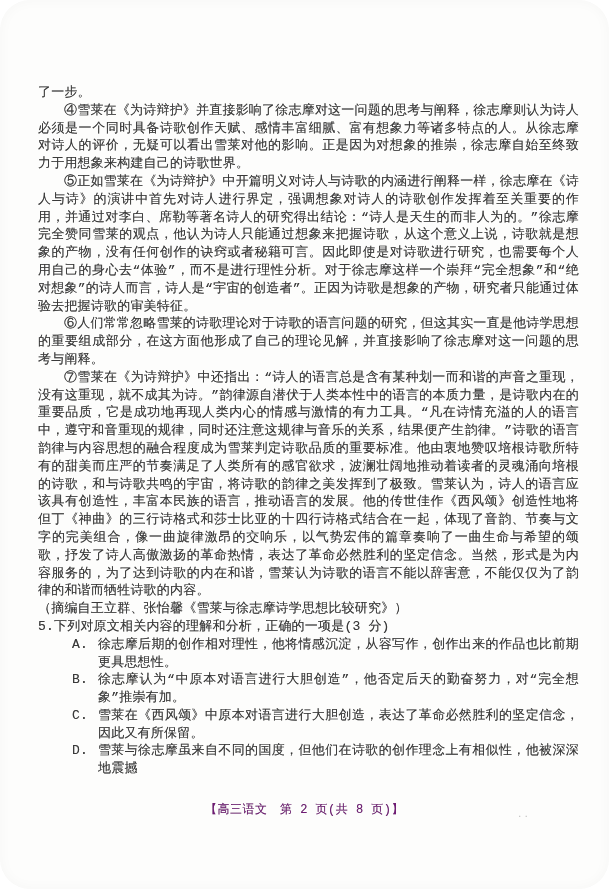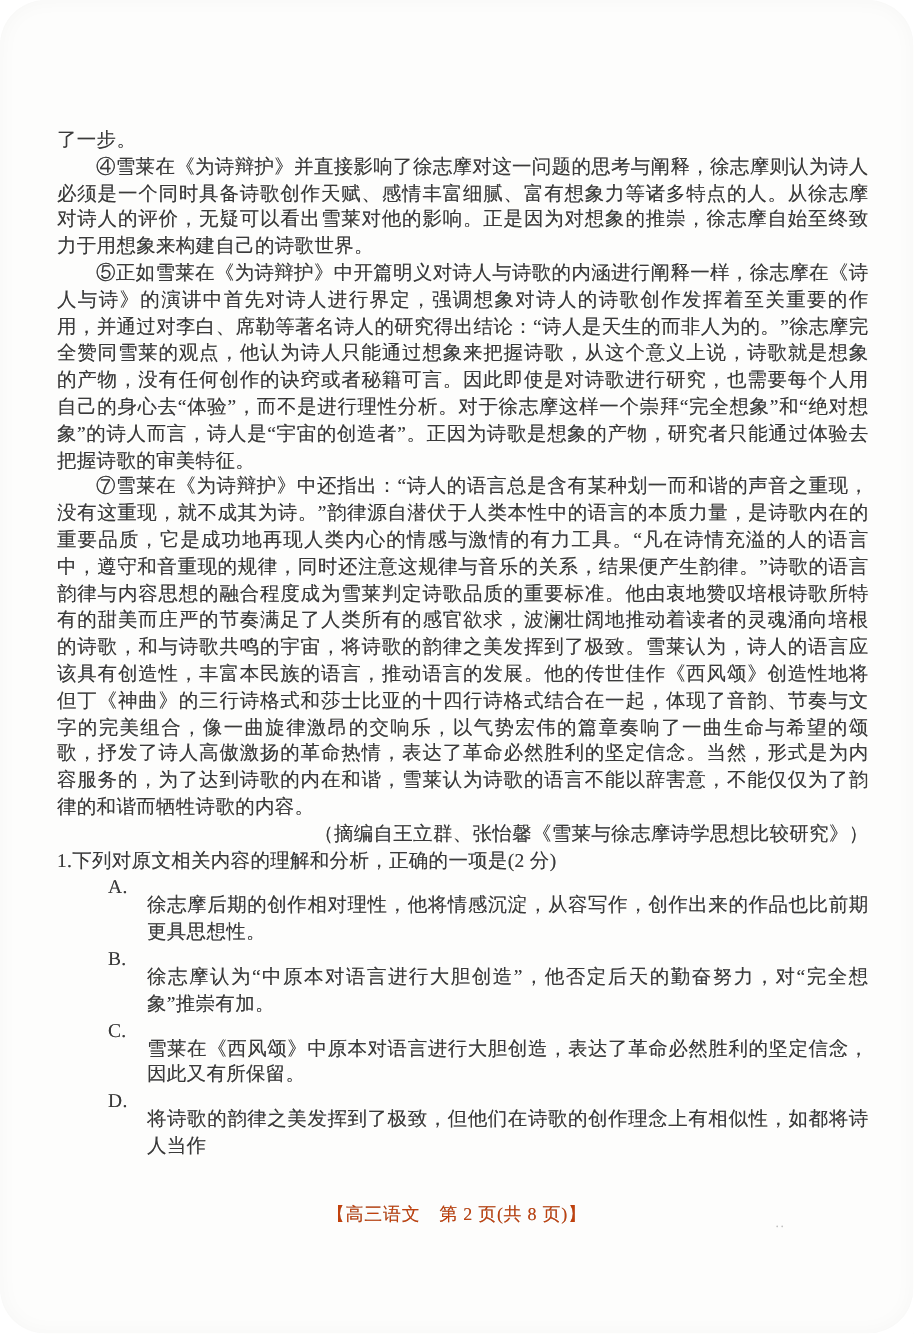--- a/index.html
+++ b/index.html
@@ -6,21 +6,21 @@
     margin: 0;
     padding: 0;
     background: #ffffff;
   }
   .page {
     position: relative;
     width: 609px;
     height: 889px;
     background: #fdfdfc;
     overflow: hidden;
-    font-family: Liberation Serif, serif;
+    font-family: Liberation Mono, monospace;
     color: #3a3a3a;
     box-shadow: inset 0 0 14px rgba(0,0,0,0.03);
     border-radius: 30px;
   }
   .content {
     position: absolute;
     top: 84px;
     left: 38px;
     width: 541px;
     font-size: 13px;
@@ -31,49 +31,48 @@
   .para {
     margin: 0;
     text-indent: 2em;
     text-shadow: 0 0 0.4px rgba(60,60,60,0.55);
   }
   .para.no-indent {
     text-indent: 0;
   }
   .attribution {
     margin: 0;
-    text-align: right;
+    text-align: left;
     text-shadow: 0 0 0.4px rgba(60,60,60,0.55);
   }
   .question-stem {
     margin: 0;
     text-indent: 0;
     text-shadow: 0 0 0.4px rgba(60,60,60,0.55);
   }
   .option {
     display: flex;
     margin-left: 34px;
     text-shadow: 0 0 0.4px rgba(60,60,60,0.55);
   }
   .opt-label {
     flex: 0 0 26px;
   }
   .opt-text {
     flex: 1;
     text-align: justify;
-    margin-top: 12px;
   }
   .footer {
     position: absolute;
     top: 801px;
     left: 0;
     width: 100%;
     text-align: center;
     font-size: 12px;
-    color: #c2410c;
+    color: #701a75;
     letter-spacing: 0.5px;
     text-shadow: 0 0 0.4px rgba(60,60,60,0.5);
   }
   .scan-artifact {
     position: absolute;
     top: 810px;
     left: 517px;
     font-size: 9px;
     color: #bdbdbd;
     letter-spacing: 1px;
@@ -85,46 +84,47 @@
 <div class="page">
 
   <div class="content">
 
     <p class="para no-indent">了一步。</p>
 
     <p class="para">④雪莱在《为诗辩护》并直接影响了徐志摩对这一问题的思考与阐释，徐志摩则认为诗人必须是一个同时具备诗歌创作天赋、感情丰富细腻、富有想象力等诸多特点的人。从徐志摩对诗人的评价，无疑可以看出雪莱对他的影响。正是因为对想象的推崇，徐志摩自始至终致力于用想象来构建自己的诗歌世界。</p>
 
     <p class="para">⑤正如雪莱在《为诗辩护》中开篇明义对诗人与诗歌的内涵进行阐释一样，徐志摩在《诗人与诗》的演讲中首先对诗人进行界定，强调想象对诗人的诗歌创作发挥着至关重要的作用，并通过对李白、席勒等著名诗人的研究得出结论：“诗人是天生的而非人为的。”徐志摩完全赞同雪莱的观点，他认为诗人只能通过想象来把握诗歌，从这个意义上说，诗歌就是想象的产物，没有任何创作的诀窍或者秘籍可言。因此即使是对诗歌进行研究，也需要每个人用自己的身心去“体验”，而不是进行理性分析。对于徐志摩这样一个崇拜“完全想象”和“绝对想象”的诗人而言，诗人是“宇宙的创造者”。正因为诗歌是想象的产物，研究者只能通过体验去把握诗歌的审美特征。</p>
 
+    <p class="para">⑥人们常常忽略雪莱的诗歌理论对于诗歌的语言问题的研究，但这其实一直是他诗学思想的重要组成部分，在这方面他形成了自己的理论见解，并直接影响了徐志摩对这一问题的思考与阐释。</p>
 
     <p class="para">⑦雪莱在《为诗辩护》中还指出：“诗人的语言总是含有某种划一而和谐的声音之重现，没有这重现，就不成其为诗。”韵律源自潜伏于人类本性中的语言的本质力量，是诗歌内在的重要品质，它是成功地再现人类内心的情感与激情的有力工具。“凡在诗情充溢的人的语言中，遵守和音重现的规律，同时还注意这规律与音乐的关系，结果便产生韵律。”诗歌的语言韵律与内容思想的融合程度成为雪莱判定诗歌品质的重要标准。他由衷地赞叹培根诗歌所特有的甜美而庄严的节奏满足了人类所有的感官欲求，波澜壮阔地推动着读者的灵魂涌向培根的诗歌，和与诗歌共鸣的宇宙，将诗歌的韵律之美发挥到了极致。雪莱认为，诗人的语言应该具有创造性，丰富本民族的语言，推动语言的发展。他的传世佳作《西风颂》创造性地将但丁《神曲》的三行诗格式和莎士比亚的十四行诗格式结合在一起，体现了音韵、节奏与文字的完美组合，像一曲旋律激昂的交响乐，以气势宏伟的篇章奏响了一曲生命与希望的颂歌，抒发了诗人高傲激扬的革命热情，表达了革命必然胜利的坚定信念。当然，形式是为内容服务的，为了达到诗歌的内在和谐，雪莱认为诗歌的语言不能以辞害意，不能仅仅为了韵律的和谐而牺牲诗歌的内容。</p>
 
 
     <p class="attribution">（摘编自王立群、张怡馨《雪莱与徐志摩诗学思想比较研究》）</p>
 
-    <p class="question-stem">1.下列对原文相关内容的理解和分析，正确的一项是(2 分)</p>
+    <p class="question-stem">5.下列对原文相关内容的理解和分析，正确的一项是(3 分)</p>
 
     <div class="option">
       <span class="opt-label">A.</span>
       <span class="opt-text">徐志摩后期的创作相对理性，他将情感沉淀，从容写作，创作出来的作品也比前期更具思想性。</span>
     </div>
 
     <div class="option">
       <span class="opt-label">B.</span>
       <span class="opt-text">徐志摩认为“中原本对语言进行大胆创造”，他否定后天的勤奋努力，对“完全想象”推崇有加。</span>
     </div>
 
     <div class="option">
       <span class="opt-label">C.</span>
       <span class="opt-text">雪莱在《西风颂》中原本对语言进行大胆创造，表达了革命必然胜利的坚定信念，因此又有所保留。</span>
     </div>
 
     <div class="option">
       <span class="opt-label">D.</span>
-      <span class="opt-text">将诗歌的韵律之美发挥到了极致，但他们在诗歌的创作理念上有相似性，如都将诗人当作</span>
+      <span class="opt-text">雪莱与徐志摩虽来自不同的国度，但他们在诗歌的创作理念上有相似性，他被深深地震撼</span>
     </div>
 
   </div>
 
   <div class="footer">【高三语文　第 2 页(共 8 页)】</div>
 
   <div class="scan-artifact">..</div>
 
 </div>
 

